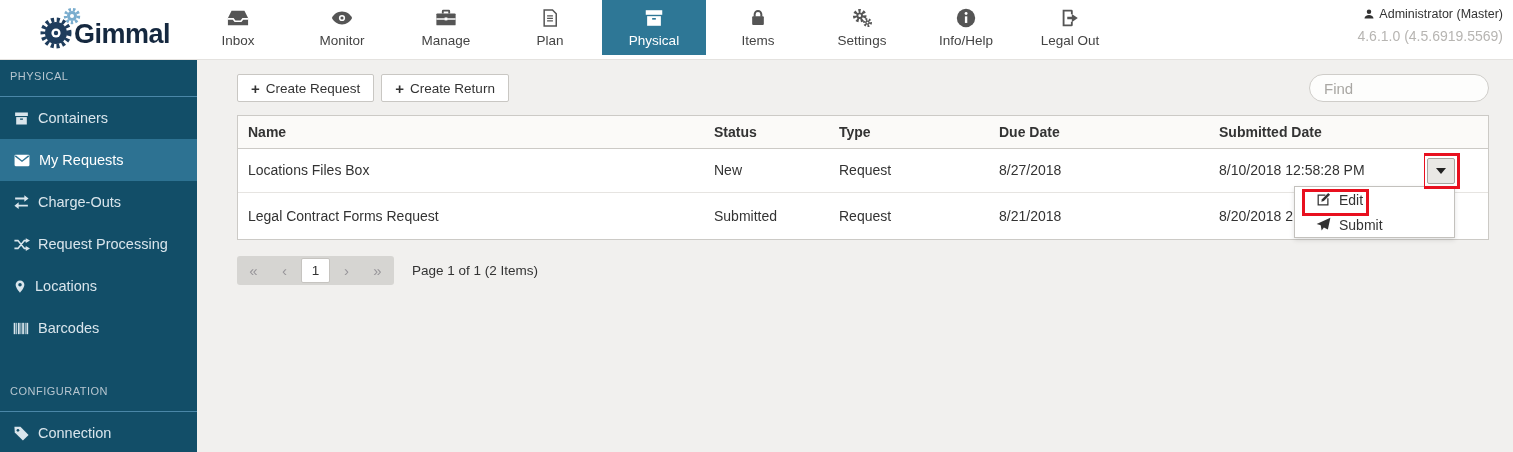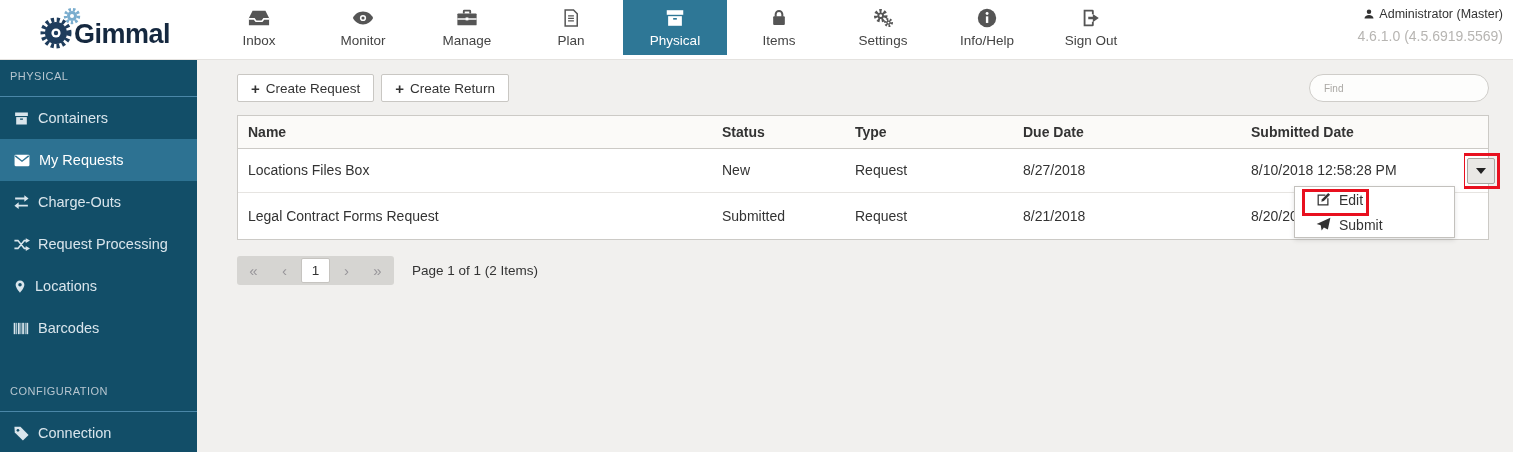--- a/index.html
+++ b/index.html
@@ -2,21 +2,21 @@
 <html><head>
 <meta charset="utf-8">
 <style>
   * { margin:0; padding:0; box-sizing:border-box; }
   html,body { width:1513px; height:452px; font-family:"Liberation Sans",sans-serif; background:#f1f0ee; overflow:hidden; position:relative; }
 
   
   .topbar { position:absolute; left:0; top:0; width:1513px; height:60px; background:#fff; border-bottom:1px solid #e4e2df; z-index:5; }
   .logo { position:absolute; left:36px; top:6px; display:flex; align-items:center; }
   .logo-text { font-size:27px; font-weight:bold; color:#15283f; margin-left:-14px; margin-top:10px; letter-spacing:-0.5px; }
-  .nav { position:absolute; left:207px; top:0; height:55px; display:flex; }
+  .nav { position:absolute; left:186px; top:0; height:55px; display:flex; }
   .nav-item { width:104px; height:55px; display:flex; flex-direction:column; align-items:center; justify-content:center; gap:4px; color:#555; cursor:pointer; }
   .nav-item .lbl { font-size:13.5px; color:#444; }
   .nav-item.active { background:#2e7796; color:#fff; }
   .nav-item.active .lbl { color:#fff; }
   .userbox { position:absolute; right:10px; top:7px; text-align:right; }
   .userbox .uname { font-size:12.5px; color:#333; display:flex; align-items:center; gap:4px; justify-content:flex-end;text-align:right; }
   .userbox .uver { font-size:14px; color:#b7b5b2; margin-top:7px; }
 
   
   .sidebar { position:absolute; left:0; top:55px; width:197px; height:397px; background:#124e68; z-index:4; }
@@ -25,26 +25,26 @@
   .side-item.active { background:#2d7292; color:#fff; }
   .side-item svg { flex:0 0 auto; }
   .side-spacer { height:21px; }
 
   
   .main { position:absolute; left:197px; top:55px; width:1316px; height:397px; background:#f1f0ee; padding:19px 24px 0 40px; }
   .toolbar { display:flex; justify-content:space-between; align-items:flex-start; }
   .btn-group { display:flex; gap:7px; }
   .btn { height:28px; background:#fff; border:1px solid #c9c7c3; border-radius:2px; font-size:13.5px; color:#333; padding:0 13px; display:flex; align-items:center; cursor:pointer; font-family:inherit; }
   .btn .plus { font-weight:bold; font-size:15px; margin-right:6px; color:#333; }
-  .find { width:180px; height:28px; border:1px solid #cfcdc9; border-radius:14px; background:#fdfdfc; padding:0 14px; font-size:10px; color:#6d28d9; outline:none; font-family:inherit; }
+  .find { width:180px; height:28px; border:1px solid #cfcdc9; border-radius:14px; background:#fdfdfc; padding:0 14px; font-size:15px; color:#6d28d9; outline:none; font-family:inherit; }
   .find::placeholder { color:#a9a7a3; }
 
   
   .tbl { margin-top:13px; width:1252px; background:#fff; border:1px solid #cccac6; }
-  .tr { display:grid; grid-template-columns:466px 125px 160px 220px 215px 64px;gap:8px; }
+  .tr { display:grid; grid-template-columns:466px 125px 160px 220px 215px 64px; }
   .tr.head { background:#fbfaf8; border-bottom:1px solid #cccac6; }
   .tr.head .td { font-weight:bold; color:#333; height:32px; line-height:32px; }
   .td { padding:0 10px; font-size:14px; color:#333; overflow:hidden; white-space:nowrap; }
   .tr.row1 .td { height:43px; line-height:43px; }
   .tr.row1 { border-bottom:1px solid #e6e4e1; }
   .tr.row2 .td { height:46px; line-height:46px; }
   .action-cell { position:relative; padding:0; }
   .caret-btn { position:absolute; left:3px; top:9px; width:28px; height:26px; background:#e9e8e5; border:1px solid #a7a5a1; border-radius:2px; cursor:pointer; display:flex; align-items:center; justify-content:center; }
   .caret-shape { width:0; height:0; border-left:5px solid transparent; border-right:5px solid transparent; border-top:6px solid #222; }
   .hl-caret { position:absolute; left:-2px; top:4px; width:38px; height:36px; border:3px solid #e8101f; z-index:30; pointer-events:none; }
@@ -142,21 +142,21 @@
           <rect x="10.8" y="10.2" width="2.6" height="7.2" fill="#fff"></rect>
           <circle cx="12.1" cy="7" r="1.6" fill="#fff"></circle>
         </svg>
       <span class="lbl">Info/Help</span>
     </div>
     <div class="nav-item">
       <svg width="22" height="22" viewBox="0 0 24 24" fill="currentColor">
           <path d="M4 3h9.5a1.5 1.5 0 011.5 1.5V8h-2V5H6v14h7v-3h2v3.5a1.5 1.5 0 01-1.5 1.5H4z"></path>
           <path d="M14 7.5l6.5 4.5-6.5 4.5v-3.2H9v-2.6h5z"></path>
         </svg>
-      <span class="lbl">Sign Out</span>
+      <span class="lbl">Legal Out</span>
     </div>
   </div>
 
   <div class="userbox">
     <div class="uname">
       <svg width="12" height="12" viewBox="0 0 24 24" fill="#333">
           <path d="M12 12a4.5 4.5 0 100-9 4.5 4.5 0 000 9zm-9 9c0-4.5 4.5-7 9-7s9 2.5 9 7z"></path>
         </svg>
       <span>Administrator (Master)</span>
     </div>

